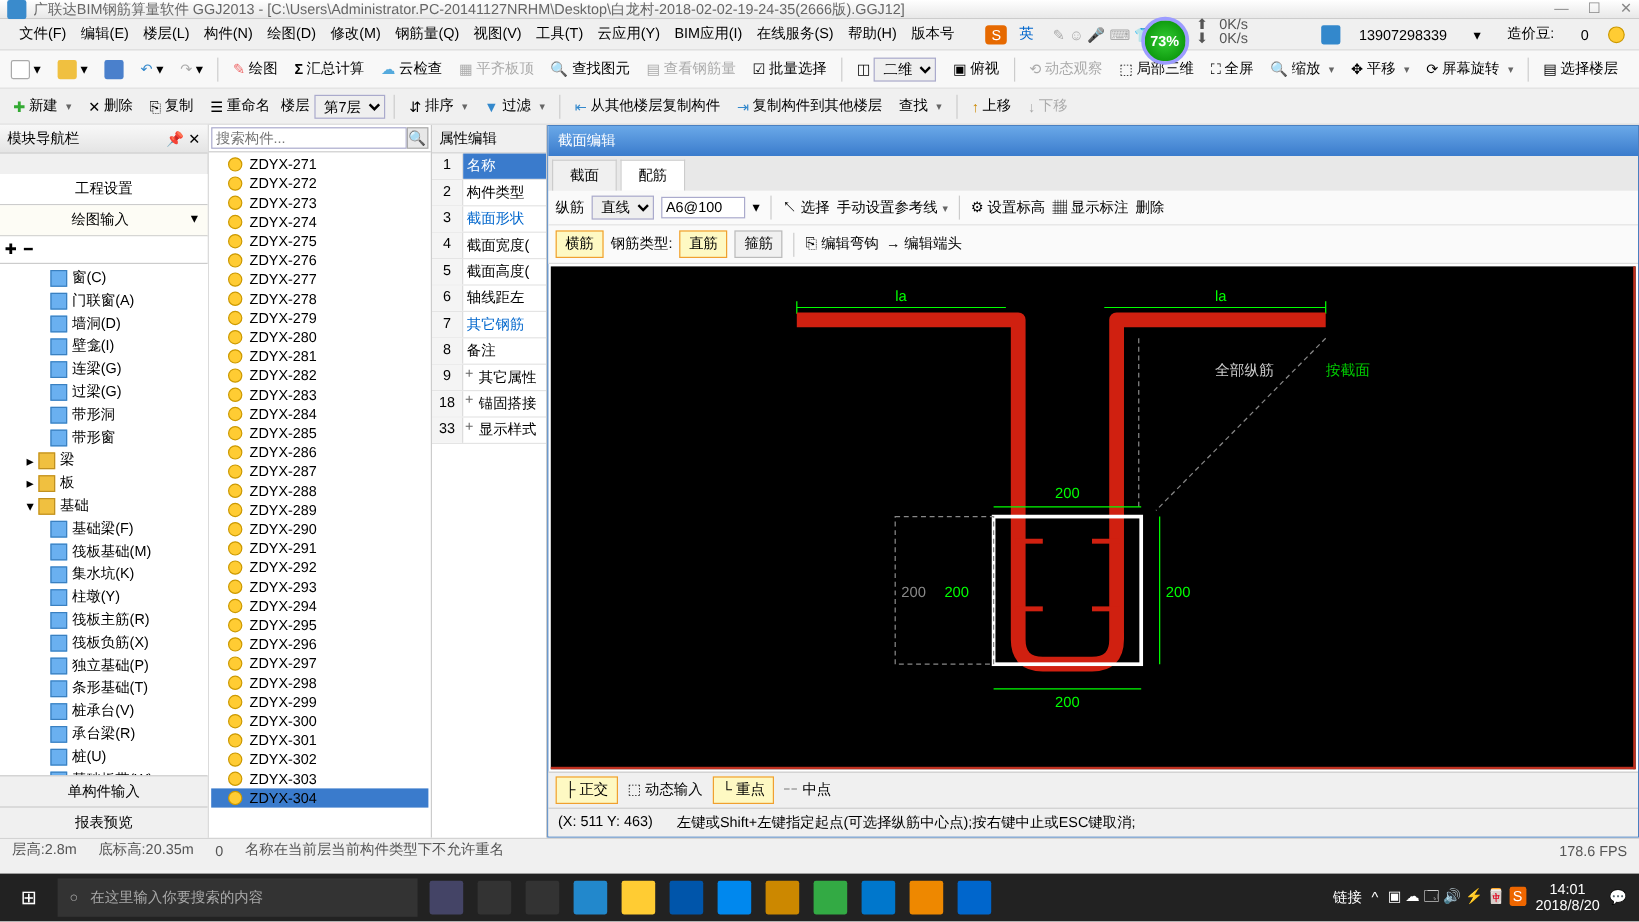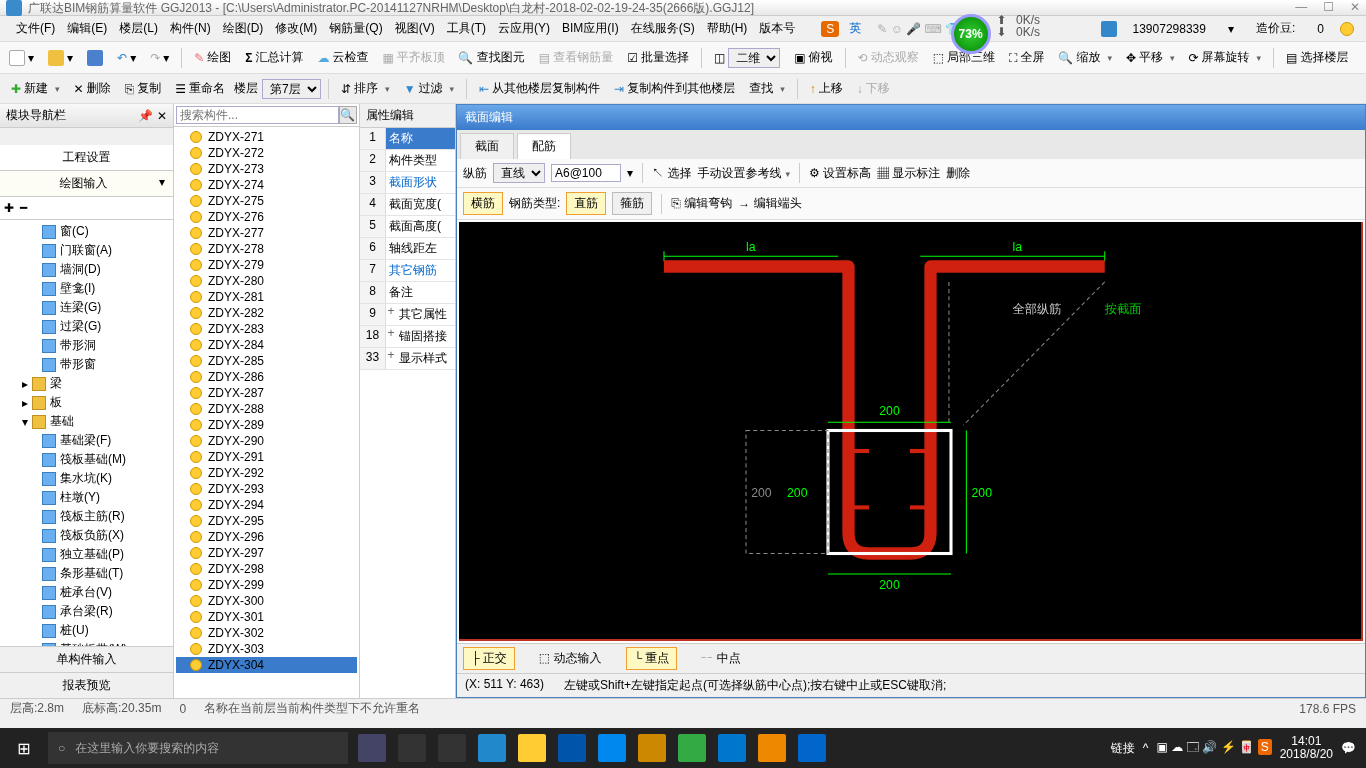--- a/index.html
+++ b/index.html
@@ -55,21 +55,21 @@
 .section-panel { flex:1; background:#fff; display:flex; flex-direction:column; border:1px solid #4a80c0;}
 .sec-title { background:linear-gradient(#6aa8e8,#3a7bcc); color:#fff; padding:4px 8px;}
 .sec-tabs { display:flex; background:#e8e8e8; padding:3px 3px 0; gap:3px;}
 .sec-tab { padding:4px 14px; background:#f0f0f0; border:1px solid #ccc; border-bottom:none; }
 .sec-tab.active { background:#fff; }
 .sec-bar { display:flex; align-items:center; gap:6px; padding:4px 6px; border-bottom:1px solid #ddd; background:#fafafa;}
 .sec-btn { padding:2px 7px; border:1px solid #bbb; background:#f0f0f0; cursor:pointer;}
 .sec-btn.active { border-color:#f0a030; background:#fef9c3; }
 .canvas-wrap { flex:1; position:relative; background:#000; margin:2px; }
 .canvas-wrap svg { width:100%; height:100%; border:2px solid #c03020; border-left:none; border-top:none;}
-.canvas-btm { display:flex; align-items:center; gap:24px; padding:3px 6px; background:#f0f0f0; border-top:1px solid #ccc;}
+.canvas-btm { display:flex; align-items:center; gap:8px; padding:3px 6px; background:#f0f0f0; border-top:1px solid #ccc;}
 .canvas-status { display:flex; gap:20px; padding:3px 8px; background:#f0f0f0; border-top:1px solid #ccc;}
 .statusbar { height:20px; background:#f0f0f0; border-top:1px solid #ccc; display:flex; align-items:center; padding:0 10px; gap:18px; color:#555;}
 .statusbar .right { margin-left:auto; }
 .taskbar { height:40px; background:#222; display:flex; align-items:center; color:#fff; position:absolute; bottom:0; left:0; right:0;}
 .taskbar .win { width:48px; text-align:center; font-size:16px;}
 .taskbar .search { background:#333; height:32px; width:300px; display:flex; align-items:center; padding:0 10px; color:#aaa; gap:10px;}
 .taskbar .apps { display:flex; gap:12px; margin-left:10px;}
 .taskbar .app { width:28px; height:28px; background:#446; border-radius:2px;}
 .taskbar .tray { margin-left:auto; display:flex; align-items:center; gap:8px; padding:0 10px; font-size:11px;}
 .taskbar .tray .time { text-align:center; line-height:13px;}

